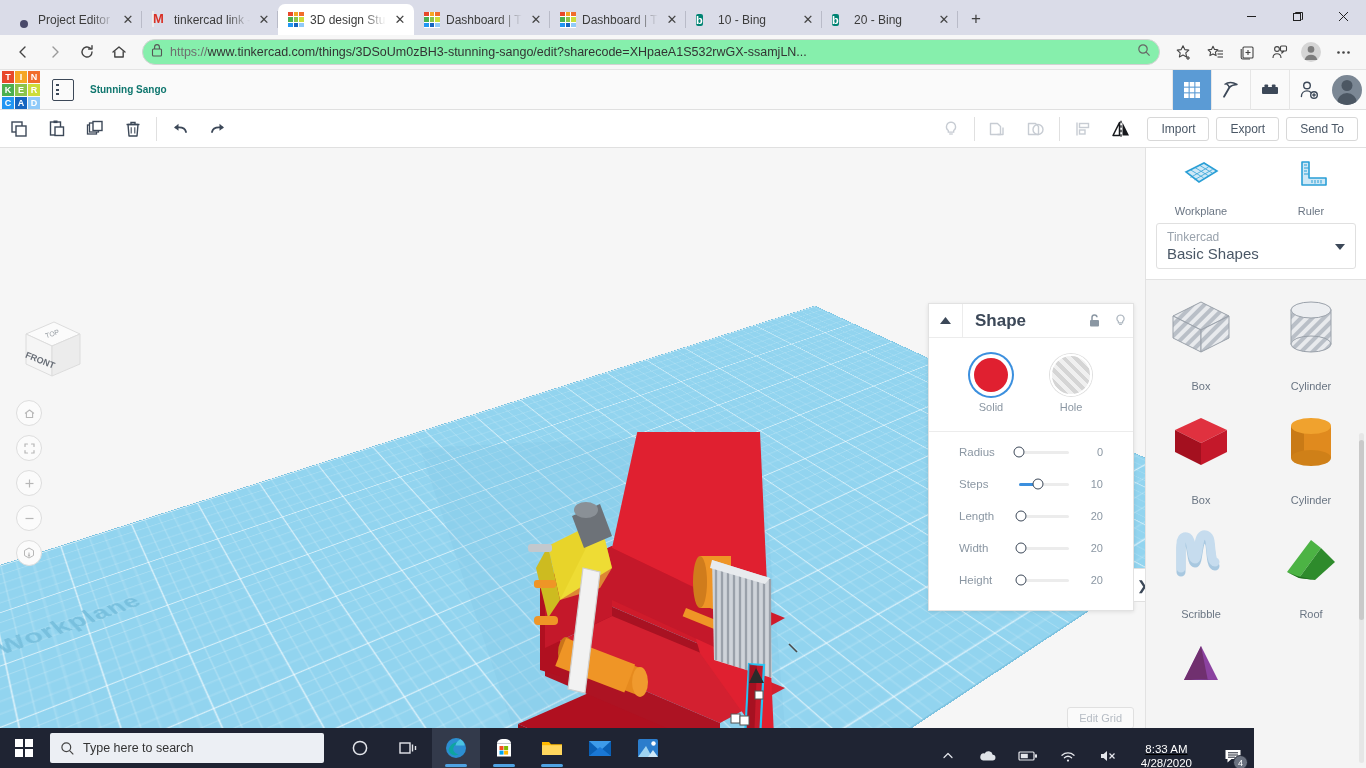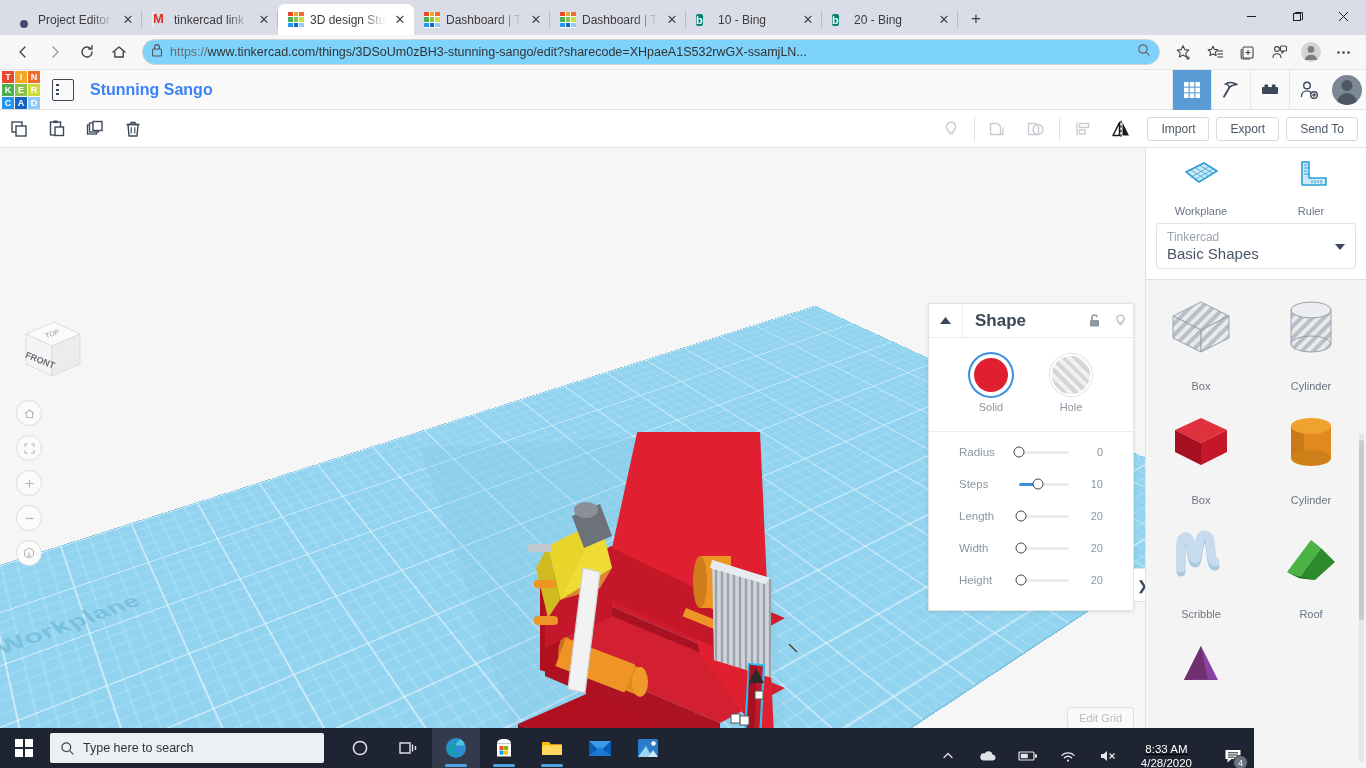--- a/index.html
+++ b/index.html
@@ -79,21 +79,21 @@
   .browser-navbar {
     height:35px; background:#f7f7f7; display:flex; align-items:center;
     padding:0 8px; gap:2px; border-bottom:1px solid #e4e4e4;
   }
   .nav-btn {
     width:30px; height:30px; display:flex; align-items:center; justify-content:center;
     color:#444; border-radius:4px;
   }
   .nav-btn svg { display:block; }
   .omnibox {
-    flex:1; height:26px; background:#7dd3fc; border:1px solid #d2d2d2;
+    flex:1; height:26px; background:#86efac; border:1px solid #d2d2d2;
     border-radius:13px; display:flex; align-items:center; padding:0 8px; gap:7px;
     margin:0 6px;
   }
   .omnibox-url {
     flex:1; font-size:12.5px; color:#333; white-space:nowrap; overflow:hidden;
   }
   .omnibox-url .scheme { color:#6e6e6e; }
 
   
   .tc-header {
@@ -111,21 +111,21 @@
   }
   .tc-menu-icon {
     width:22px; height:22px; margin-left:14px; border:1.6px solid #3c4858;
     border-radius:2px; position:relative; display:flex; flex-direction:column;
     justify-content:center; gap:2.5px; padding:0 3px;
   }
   .tc-menu-icon span { display:block; height:2px; background:#3c4858; }
   .tc-menu-icon span.s { width:3px; }
   .tc-menu-row { display:flex; align-items:center; gap:3px; }
   .tc-title {
-    margin-left:16px; font-size:16px; font-weight:bold; color:#3b82f6;
+    margin-left:16px; font-size:10px; font-weight:bold; color:#0f766e;
   }
   .tc-header-right {
     position:absolute; right:0; top:0; height:40px; display:flex; align-items:center;
   }
   .hdr-icon {
     width:39px; height:40px; display:flex; align-items:center; justify-content:center;
     border-left:1px solid #e6e6e6; color:#3c4858;
   }
   .hdr-icon.active { background:#5b9bd5; color:#fff; }
   .hdr-avatar {
@@ -140,21 +140,21 @@
     border-radius:50%; background:#4c5763; transform:translateX(-50%);
   }
   .avatar-circle::after {
     content:""; position:absolute; left:50%; top:18px; width:20px; height:16px;
     border-radius:10px 10px 0 0; background:#4c5763; transform:translateX(-50%);
   }
 
   
   .tc-toolbar {
     height:38px; background:#fff; border-bottom:1px solid #e0e0e0;
-    display:flex; align-items:flex-start; position:relative;flex-direction:column;
+    display:flex; align-items:center; position:relative;
   }
   .tb-group { display:flex; align-items:center; height:38px; }
   .tb-btn {
     width:38px; height:38px; display:flex; align-items:center; justify-content:center;
     color:#3c4858;
   }
   .tb-btn.dim { color:#c7ccd3; }
   .tb-sep { width:1px; height:24px; background:#e0e0e0; margin:0 4px; }
   .tc-toolbar-right {
     position:absolute; right:0; top:0; height:38px; display:flex; align-items:center;

